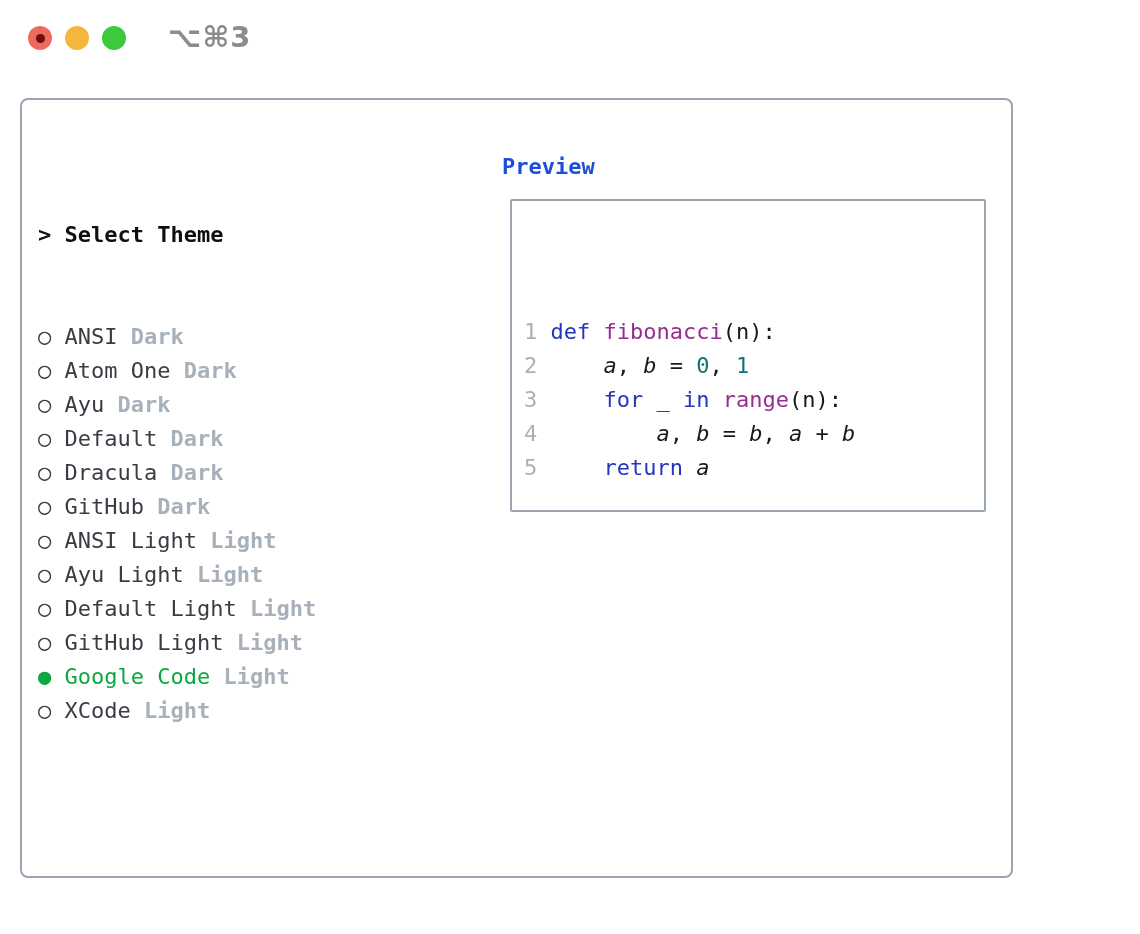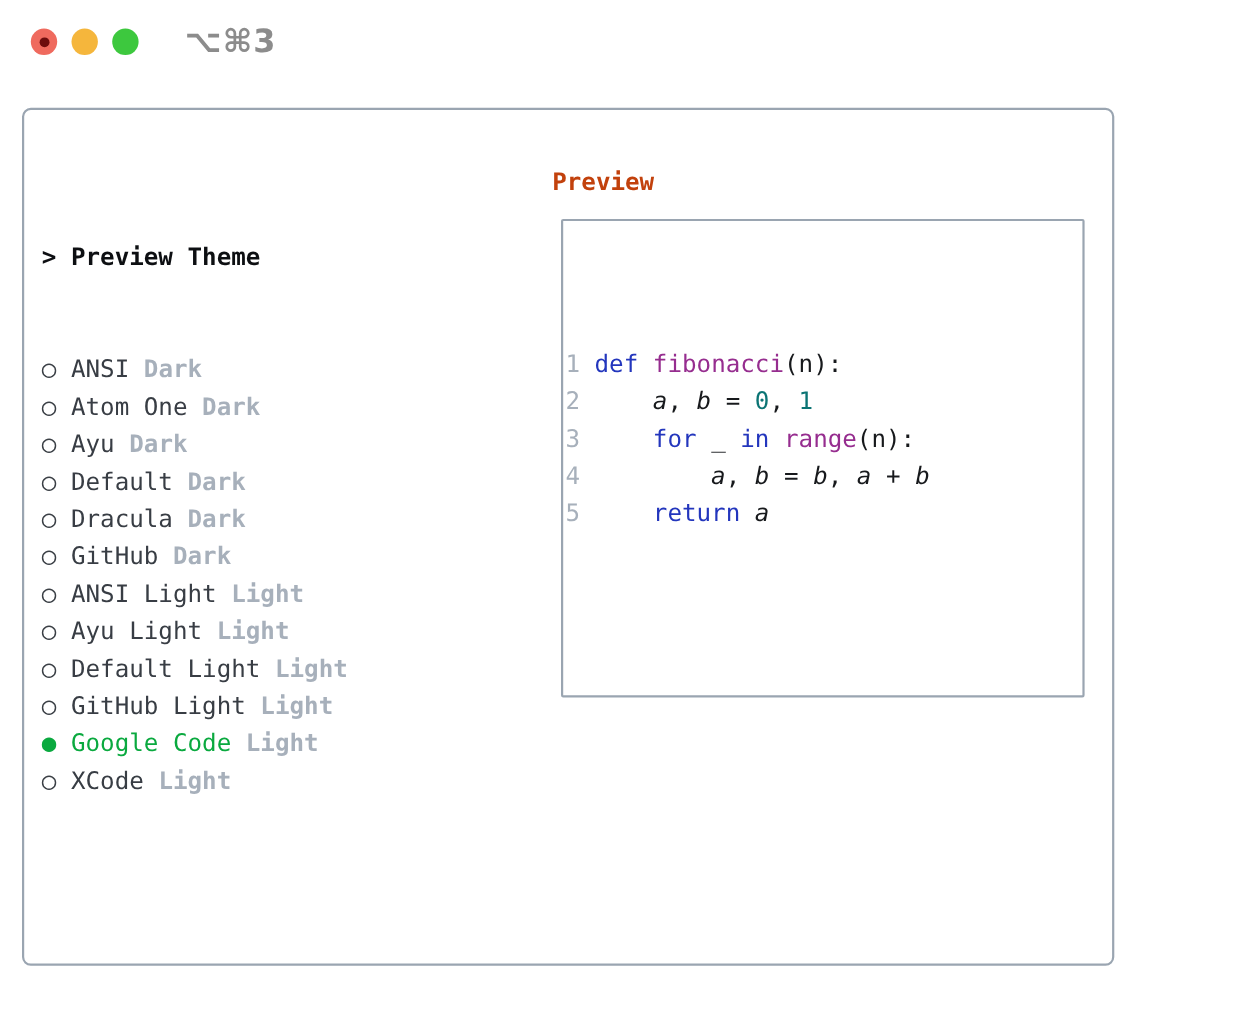--- a/index.html
+++ b/index.html
@@ -30,24 +30,24 @@
   .spacer-row{height:34px;}
   .section-header{font-weight:bold;color:#0d0f12;}
   .apply-header{color:#0d0f12;}
   .marker{color:#3a3f45;}
   .name{color:#383d44;text-align:right;}
   .variant{color:#a7b0bb;font-weight:bold;}
   .row.selected .marker,.row.selected .name{color:#0aa93f;}
 
   
   .right-col{position:absolute;left:480px;top:50px;font-size:22px;line-height:34px;}
-  .preview-title{font-weight:bold;color:#c2410c;white-space:pre;}
-  .preview-box{margin-top:15px;margin-left:8px;width:476px;height:435px;box-sizing:border-box;
+  .preview-title{font-weight:bold;color:#1d4ed8;white-space:pre;}
+  .preview-box{margin-top:15px;margin-left:8px;width:476px;height:313px;box-sizing:border-box;
     border:2px solid #9aa5b1;border-radius:2px;background:#fff;overflow:hidden;
-    padding:46px 0 0 2px;white-space:pre;}
+    padding:46px 0 0 12px;white-space:pre;}
   .code-row,.diff-row{height:34px;color:#17191c;}
   .lineno{color:#a7b0bb;}
   .tok-plain{color:#17191c;}
   .tok-kw{color:#2336bd;}
   .tok-fn{color:#962d8f;}
   .tok-numlit{color:#0b7474;}
   .tok-var{color:#17191c;font-style:italic;}
   .blank-row{height:34px;}
 </style>
 </head>
@@ -61,21 +61,21 @@
         </span>
       <span class="light yellow"></span>
       <span class="light green"></span>
     </div>
     <span class="win-title">⌥⌘3</span>
   </div>
 
   <div class="panel">
 
     <div class="left-col">
-      <div class="row section-header"><span class="hdr-marker">&gt;</span> <span>Preview Theme</span></div>
+      <div class="row section-header"><span class="hdr-marker">&gt;</span> <span>Select Theme</span></div>
       <div id="theme-list"><div class="row theme-row"><span class="marker">○</span> <span class="name">ANSI</span> <span class="variant">Dark</span></div><div class="row theme-row"><span class="marker">○</span> <span class="name">Atom One</span> <span class="variant">Dark</span></div><div class="row theme-row"><span class="marker">○</span> <span class="name">Ayu</span> <span class="variant">Dark</span></div><div class="row theme-row"><span class="marker">○</span> <span class="name">Default</span> <span class="variant">Dark</span></div><div class="row theme-row"><span class="marker">○</span> <span class="name">Dracula</span> <span class="variant">Dark</span></div><div class="row theme-row"><span class="marker">○</span> <span class="name">GitHub</span> <span class="variant">Dark</span></div><div class="row theme-row"><span class="marker">○</span> <span class="name">ANSI Light</span> <span class="variant">Light</span></div><div class="row theme-row"><span class="marker">○</span> <span class="name">Ayu Light</span> <span class="variant">Light</span></div><div class="row theme-row"><span class="marker">○</span> <span class="name">Default Light</span> <span class="variant">Light</span></div><div class="row theme-row"><span class="marker">○</span> <span class="name">GitHub Light</span> <span class="variant">Light</span></div><div class="row theme-row selected"><span class="marker">●</span> <span class="name">Google Code</span> <span class="variant">Light</span></div><div class="row theme-row"><span class="marker">○</span> <span class="name">XCode</span> <span class="variant">Light</span></div></div>
       <div class="spacer-row"></div>
       
       
       
     </div>
 
     <div class="right-col">
       <div class="preview-title">Preview</div>
       <div class="preview-box">

